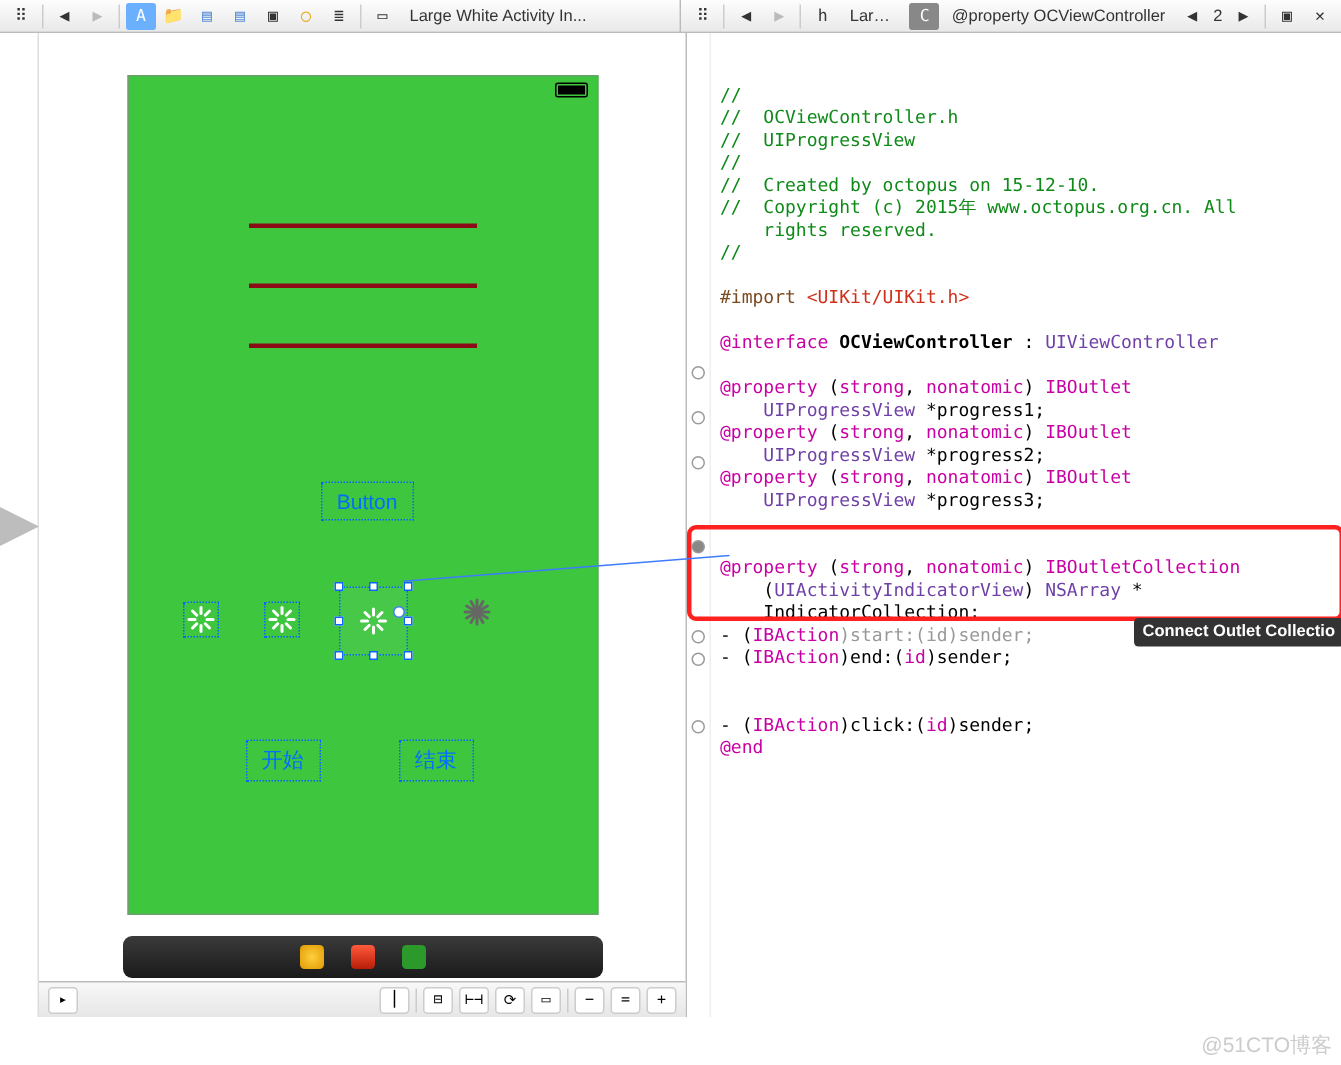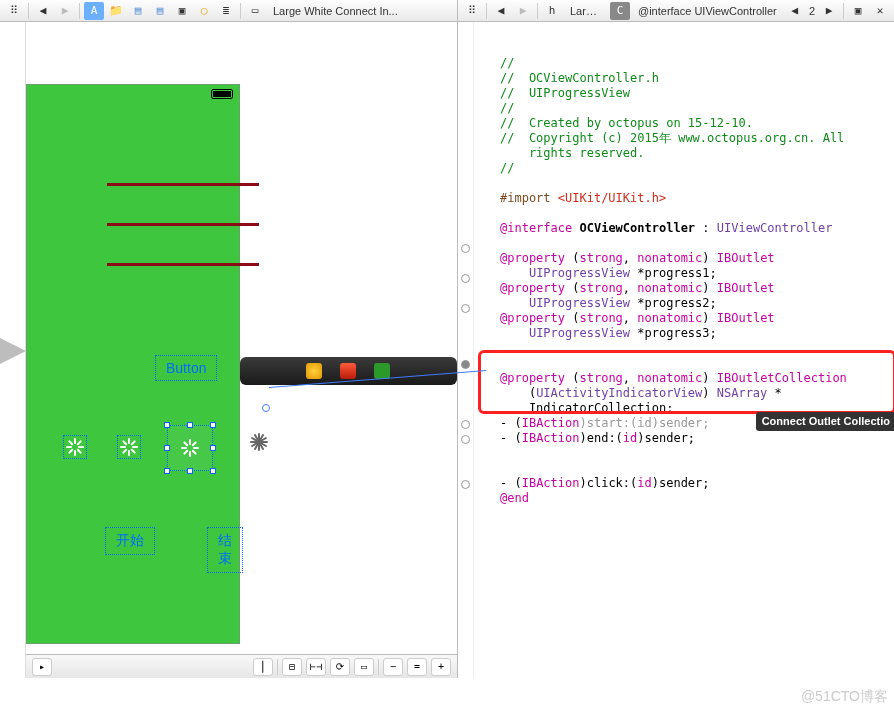--- a/index.html
+++ b/index.html
@@ -54,21 +54,21 @@
     width:0;height:0;
     border-top:13px solid transparent;
     border-bottom:13px solid transparent;
     border-left:26px solid #bdbdbd;
   }
   .left-pane{
     width:432px;
     border-right:1px solid #bbb;
     background:#fff;
     display:flex;
-    flex-direction:row;
+    flex-direction:column;
     align-items:center;
     padding-top:28px;
     position:relative;
   }
   .device{
     width:314px; height:560px;
     background:#3fc63f;
     border:1px solid #6aa06a;
     position:relative;
   }
@@ -133,21 +133,20 @@
     background:linear-gradient(#f8f8f8,#e6e6e6);
     border-top:1px solid #bbb;
     display:flex;align-items:center;padding:0 6px;gap:4px;
   }
   .bbtn{width:20px;height:18px;border:1px solid #ccc;border-radius:3px;background:#fff;display:flex;align-items:center;justify-content:center;font-size:10px;}
   .right-pane{
     flex:1;
     background:#fff;
     position:relative;
     display:flex;
-    gap:20px;
   }
   .code-gutter{
     width:16px;background:#fff;border-right:1px solid #eee;
     position:relative;
   }
   .gdot{position:absolute;left:3px;width:9px;height:9px;border:1px solid #999;border-radius:50%;background:#fff;}
   .gdot.f{background:#888;}
   .code{
     flex:1;
     padding:4px 6px;
@@ -207,33 +206,33 @@
     <span class="sep"></span>
     <span class="tbtn" style="background:#6ab0ff;color:#fff;border-radius:2px;">A</span>
     <span class="tbtn" style="color:#e2a12e;">📁</span>
     <span class="tbtn" style="color:#5a8fd6;">▤</span>
     <span class="tbtn" style="color:#5a8fd6;">▤</span>
     <span class="tbtn">▣</span>
     <span class="tbtn" style="color:#e6a817;">◯</span>
     <span class="tbtn">≣</span>
     <span class="sep"></span>
     <span class="tbtn">▭</span>
-    <span class="tab" style="flex:1">Large White Connect In...</span>
+    <span class="tab" style="flex:1">Large White Activity In...</span>
   </div>
 
   <div class="toolbar" style="flex:1;">
     <span class="tbtn">⠿</span>
     <span class="sep"></span>
     <span class="tbtn">◀</span>
     <span class="tbtn" style="color:#bbb">▶</span>
     <span class="sep"></span>
     <span class="tbtn">h</span>
     <span class="tab" style="max-width:44px">Large...</span>
     <span class="tbtn" style="background:#888;color:#fff;border-radius:2px;">C</span>
-    <span class="tab" style="flex:1">@interface UIViewController</span>
+    <span class="tab" style="flex:1">@property OCViewController</span>
     <span class="tbtn">◀</span>
     <span class="tab" style="padding:0 2px;">2</span>
     <span class="tbtn">▶</span>
     <span class="sep"></span>
     <span class="tbtn">▣</span>
     <span class="tbtn">✕</span>
   </div>
 </div>
 
 <div class="main">

